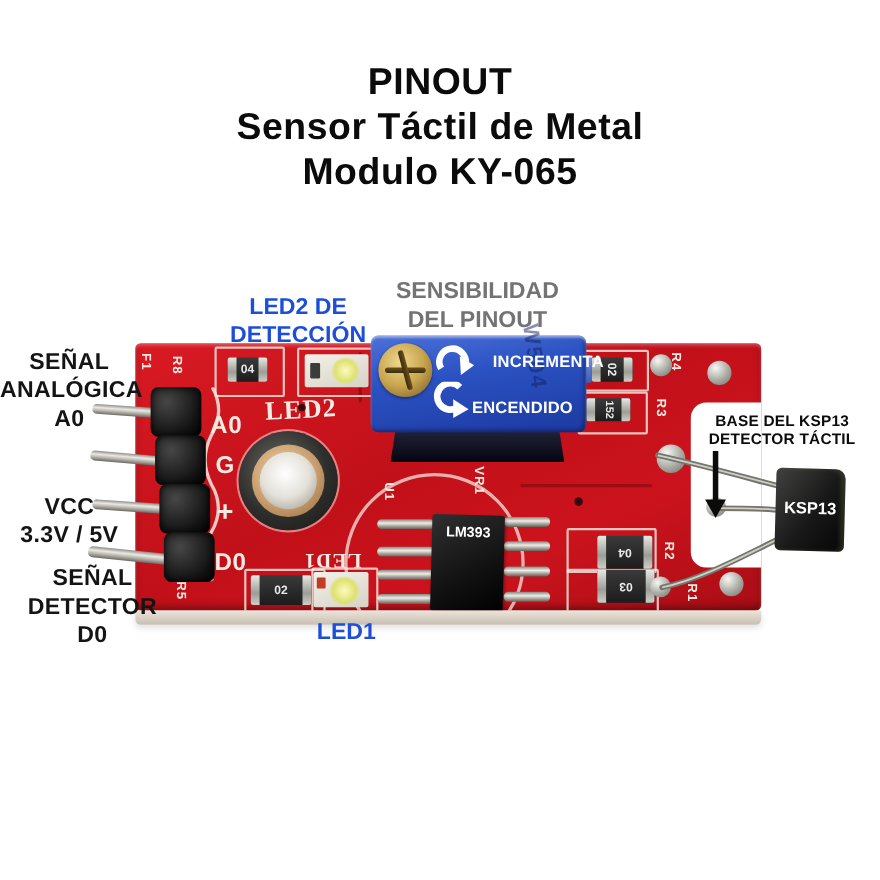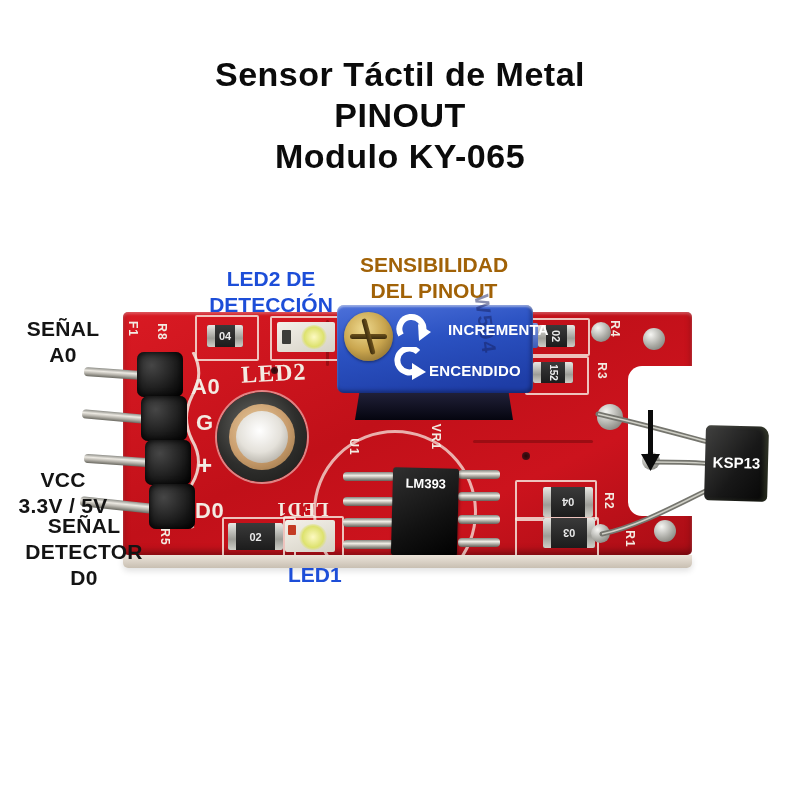--- a/index.html
+++ b/index.html
@@ -5,21 +5,21 @@
   html,body{margin:0;padding:0;background:#fff;}
   #stage{position:relative;width:800px;height:800px;background:#ffffff;overflow:hidden;
          font-family:"Liberation Sans",sans-serif;}
   .abs{position:absolute;}
 
   
   .title{left:0;right:0;top:54px;text-align:center;font-weight:bold;font-size:34px;
          line-height:41px;color:#0b0b0b;letter-spacing:.5px;}
   .ann{position:absolute;font-weight:bold;text-align:center;font-size:21px;line-height:26px;}
   .ann-red{color:#1d4ed8;}
-  .ann-blue{color:#a16207;}
+  .ann-blue{color:#737373;}
   .ann-black{color:#0b0b0b;font-size:14px;line-height:17px;letter-spacing:.2px;}
   .ann-left{text-align:left;}
 
   
   .board{left:123px;top:312px;width:569px;height:243px;border-radius:5px;
          background:linear-gradient(155deg,#d91a23,#c11019 45%,#cc131d 70%,#a90d15);
          box-shadow:inset 0 2px 3px rgba(255,255,255,.28), inset 0 -4px 7px rgba(0,0,0,.32);}
   .silk{position:absolute;inset:0;border-radius:inherit;overflow:hidden;}
   .edge{left:123px;top:555px;width:569px;height:13px;border-radius:0 0 5px 5px;
         background:linear-gradient(180deg,#ece4da,#c8bfb2);box-shadow:0 3px 6px rgba(0,0,0,.12);}
@@ -102,22 +102,22 @@
         background:linear-gradient(125deg,#414140,#181818 55%,#060606);
         transform:rotate(1.5deg);box-shadow:inset -4px 0 4px rgba(140,160,100,.22);
         color:#fff;font-weight:bold;font-size:15px;text-align:center;}
 </style>
 </head>
 <body>
 
 <div id="stage">
 
   <div class="abs title">
+    <div>PINOUT</div>
     <div>Sensor Táctil de Metal</div>
-    <div>PINOUT</div>
     <div>Modulo KY-065</div>
   </div>
 
   <div class="ann ann-red" style="left:196px;top:266px;width:150px;">
     <div>LED2 DE</div>
     <div>DETECCIÓN</div>
   </div>
 
   <div class="ann ann-blue" style="left:358px;top:252px;width:152px;">
     <div>SENSIBILIDAD</div>
@@ -280,32 +280,37 @@
   <span class="pinrod" style="left:82px;top:412px;width:64px;transform:rotate(5deg);"></span>
   <span class="pinrod" style="left:84px;top:456px;width:66px;transform:rotate(4deg);"></span>
   <span class="pinrod" style="left:80px;top:500px;width:74px;height:10px;transform:rotate(6deg);"></span>
   <span class="hblock" style="left:137px;top:352px;"></span>
   <span class="hblock" style="left:141px;top:396px;"></span>
   <span class="hblock" style="left:145px;top:440px;"></span>
   <span class="hblock" style="left:149px;top:484px;"></span>
 
   <div class="plabel" style="left:0;top:316px;width:126px;">
     <div>SEÑAL</div>
+    <div>ANALÓGICA</div>
     <div>A0</div>
   </div>
-  <div class="plabel" style="left:0;top:467px;width:126px;">
+  <div class="plabel" style="left:0;top:448px;width:126px;">
     <div>VCC</div>
     <div>3.3V / 5V</div>
   </div>
   <div class="plabel" style="left:18px;top:513px;width:132px;">
     <div>SEÑAL</div>
     <div>DETECTOR</div>
     <div>D0</div>
   </div>
 
+  <div class="ann ann-black" style="left:638px;top:374px;width:146px;">
+    <div>BASE DEL KSP13</div>
+    <div>DETECTOR TÁCTIL</div>
+  </div>
   <svg class="abs" style="left:640px;top:410px;" width="22" height="62" viewBox="0 0 22 62">
     <rect x="8" y="0" width="5" height="46" fill="#0b0b0b"></rect>
     <polygon points="1,44 20,44 10.5,61" fill="#0b0b0b"></polygon>
   </svg>
 
   <div class="ann ann-red ann-left" style="left:288px;top:562px;width:170px;">
     <div>LED1</div>
   </div>
 
 </div>

